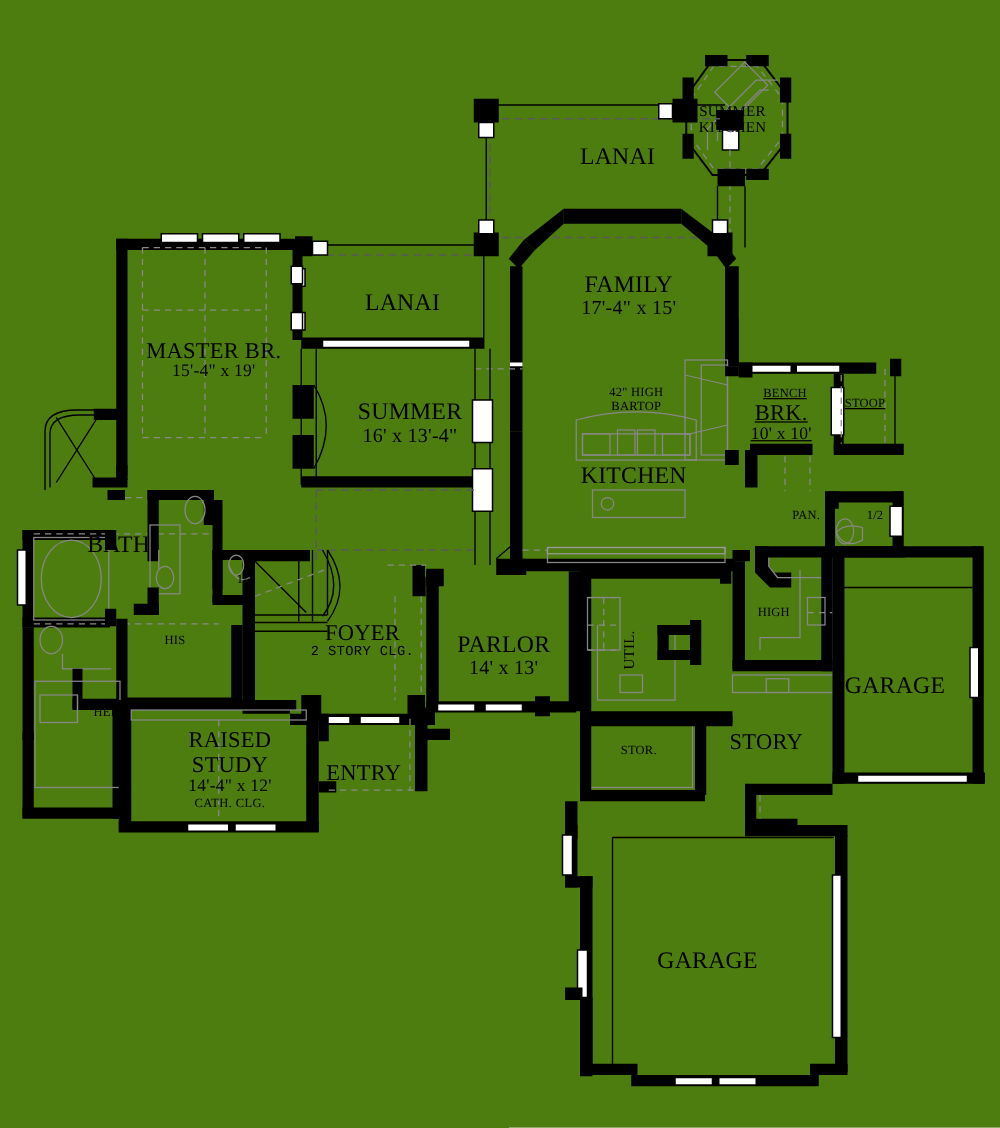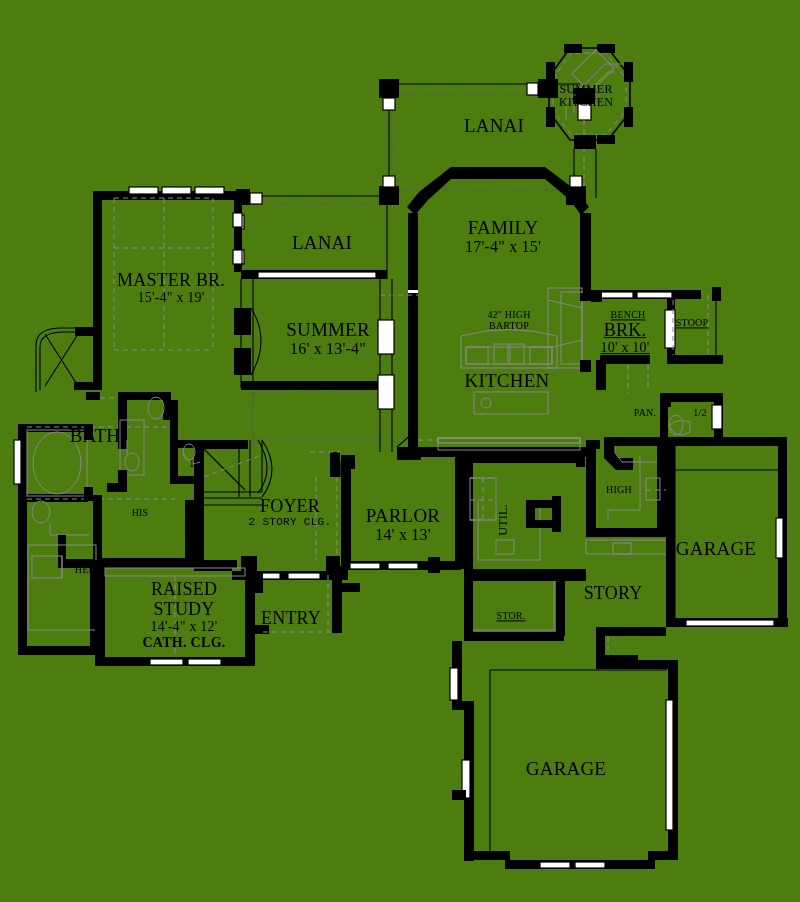--- a/index.html
+++ b/index.html
@@ -24,21 +24,21 @@
   }
   .lbl .rn{display:block;}
   .lbl .dim{display:block;}
   .sz-lg .rn{font-size:19px;}
   .sz-lg .dim{font-size:16px;}
   .sz-md .rn{font-size:18px;}
   .sz-md .dim{font-size:14px;}
   .sz-sm .rn{font-size:12px;}
   .sz-xs .rn{font-size:10px;}
   .sub{display:block;font-size:11px;letter-spacing:.3px;font-family:Liberation Mono, monospace;}
-  .sub2{display:block;font-size:14px;letter-spacing:.3px;font-weight:bold;}
+  .sub2{display:block;font-size:10px;letter-spacing:.3px;}
   .rot90{transform:translate(-50%,-50%) rotate(-90deg);}
 </style>
 </head>
 <body>
 
 <div id="plan-root">
 
 <svg id="plan-svg" viewBox="0 0 800 902">
   <defs>
     <style>
@@ -523,21 +523,21 @@
     <span class="rn">RAISED</span>
     <span class="rn">STUDY</span>
     <span class="dim">14'-4" x 12'</span>
     <span class="sub2">CATH. CLG.</span>
   </div>
 
   <div class="lbl sz-md" style="left:291px;top:618px;">
     <span class="rn">ENTRY</span>
   </div>
 
-  <div class="lbl sz-xs" style="left:511px;top:616px;text-decoration:underline;">
+  <div class="lbl sz-xs" style="left:511px;top:601px;">
     <span class="rn">STOR.</span>
   </div>
 
   <div class="lbl sz-lg" style="left:566px;top:769px;">
     <span class="rn">GARAGE</span>
   </div>
 
 </div>
 
 </div>

